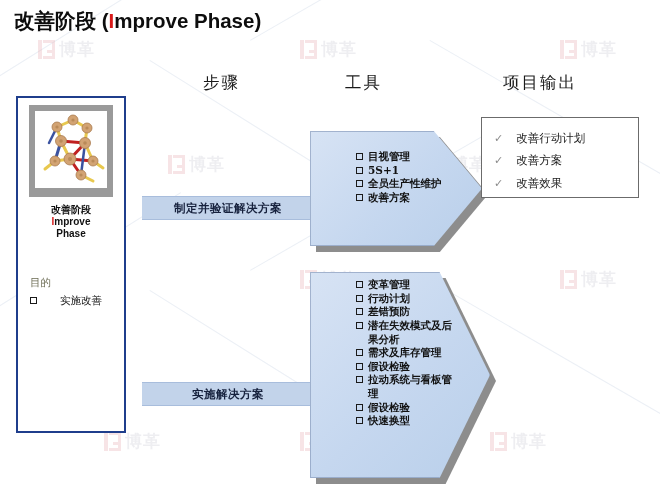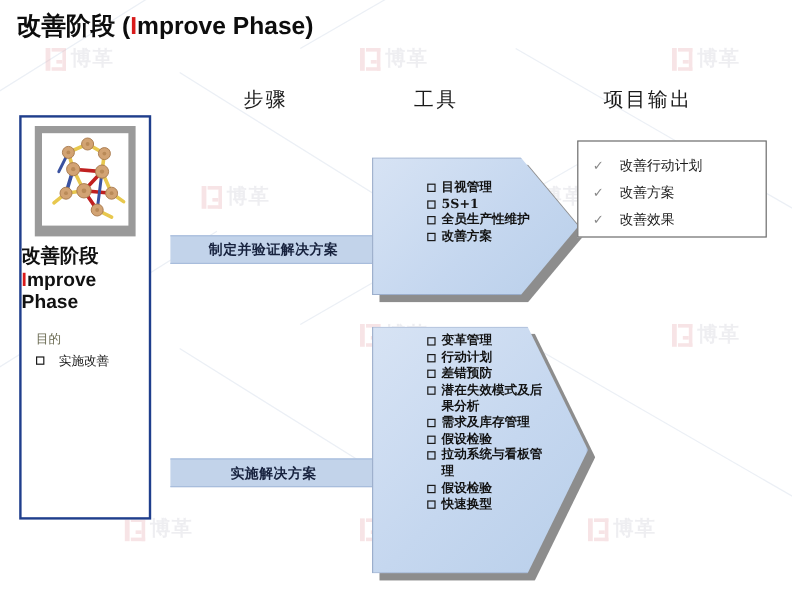--- a/index.html
+++ b/index.html
@@ -142,21 +142,22 @@
     width: 100%;
     height: 100%;
     background: #ffffff;
     position: relative;
     overflow: hidden;
   }
   .panel-title {
     position: absolute;
     left: 0; right: 0;
     top: 106px;
-    font-size: 16px;
+    text-align: center;
+    font-size: 10px;
     font-weight: bold;
     color: #111111;
     line-height: 1.22;
   }
   .panel-title .red { color: #d81a1a; }
   .purpose-label {
     position: absolute;
     left: 12px;
     top: 178px;
     font-size: 10.5px;
@@ -165,21 +166,21 @@
   }
   .purpose-item {
     position: absolute;
     left: 12px;
     top: 196px;
     font-size: 10.5px;
     color: #1a1a1a;
     font-family: Liberation Serif, serif;
     display: flex;
     align-items: flex-start;
-    gap: 12px;
+    gap: 23px;
   }
   .sq {
     display: inline-block;
     width: 7px;
     height: 7px;
     border: 1.4px solid #1a1a1a;
     box-sizing: border-box;
     margin-top: 3px;
     flex: 0 0 auto;
   }

